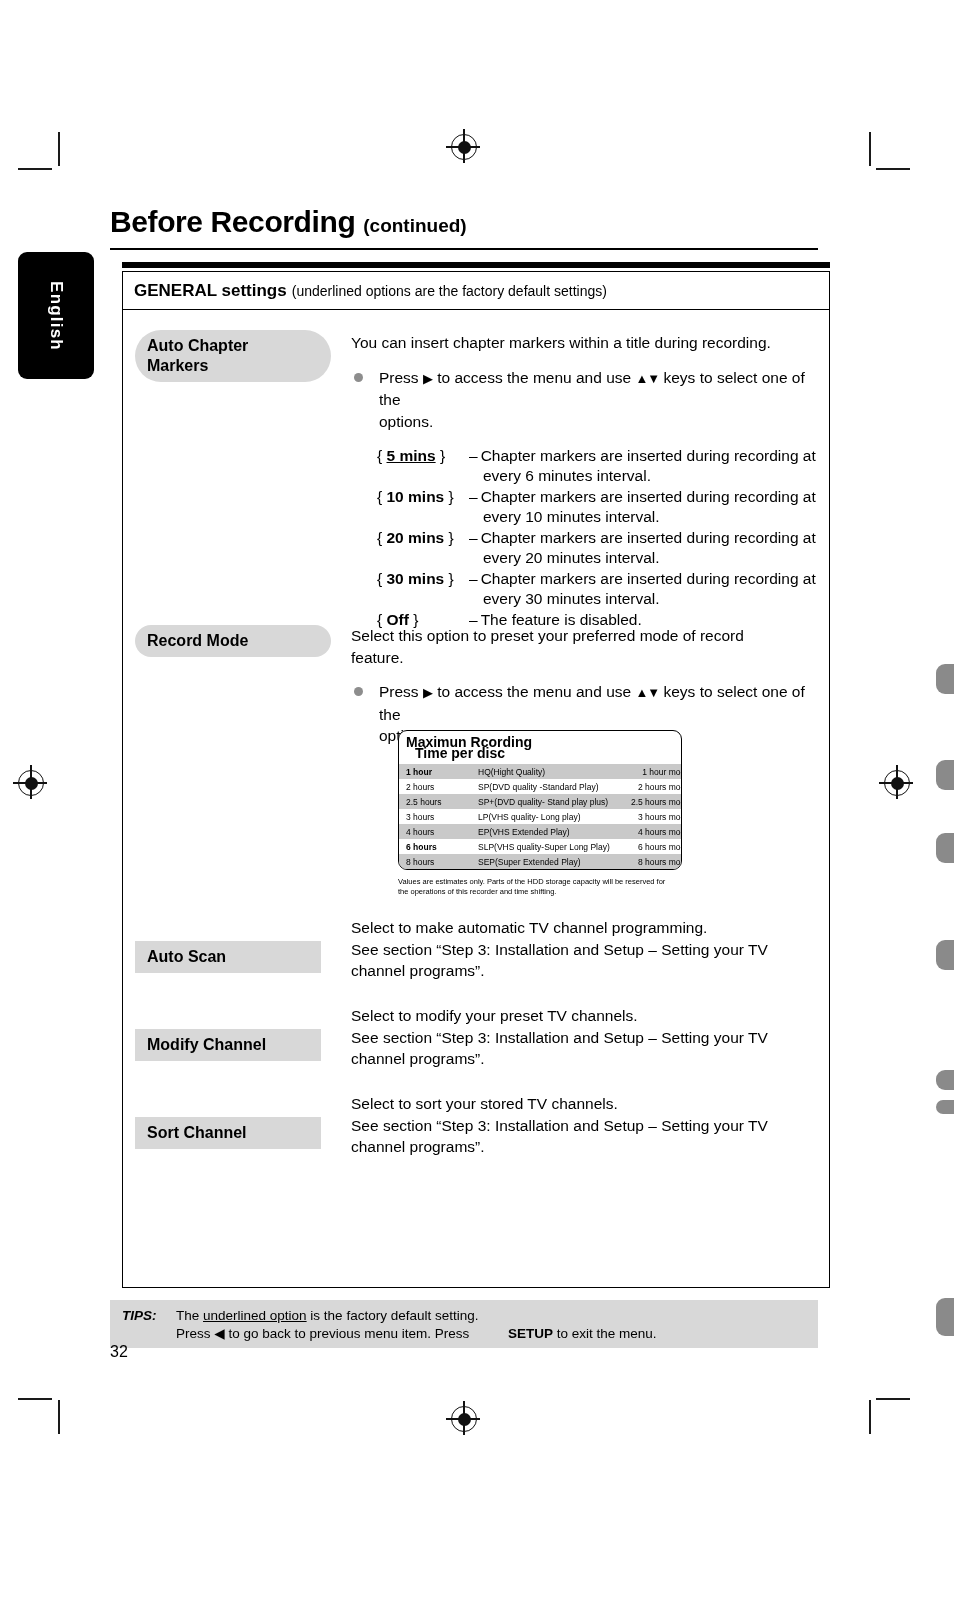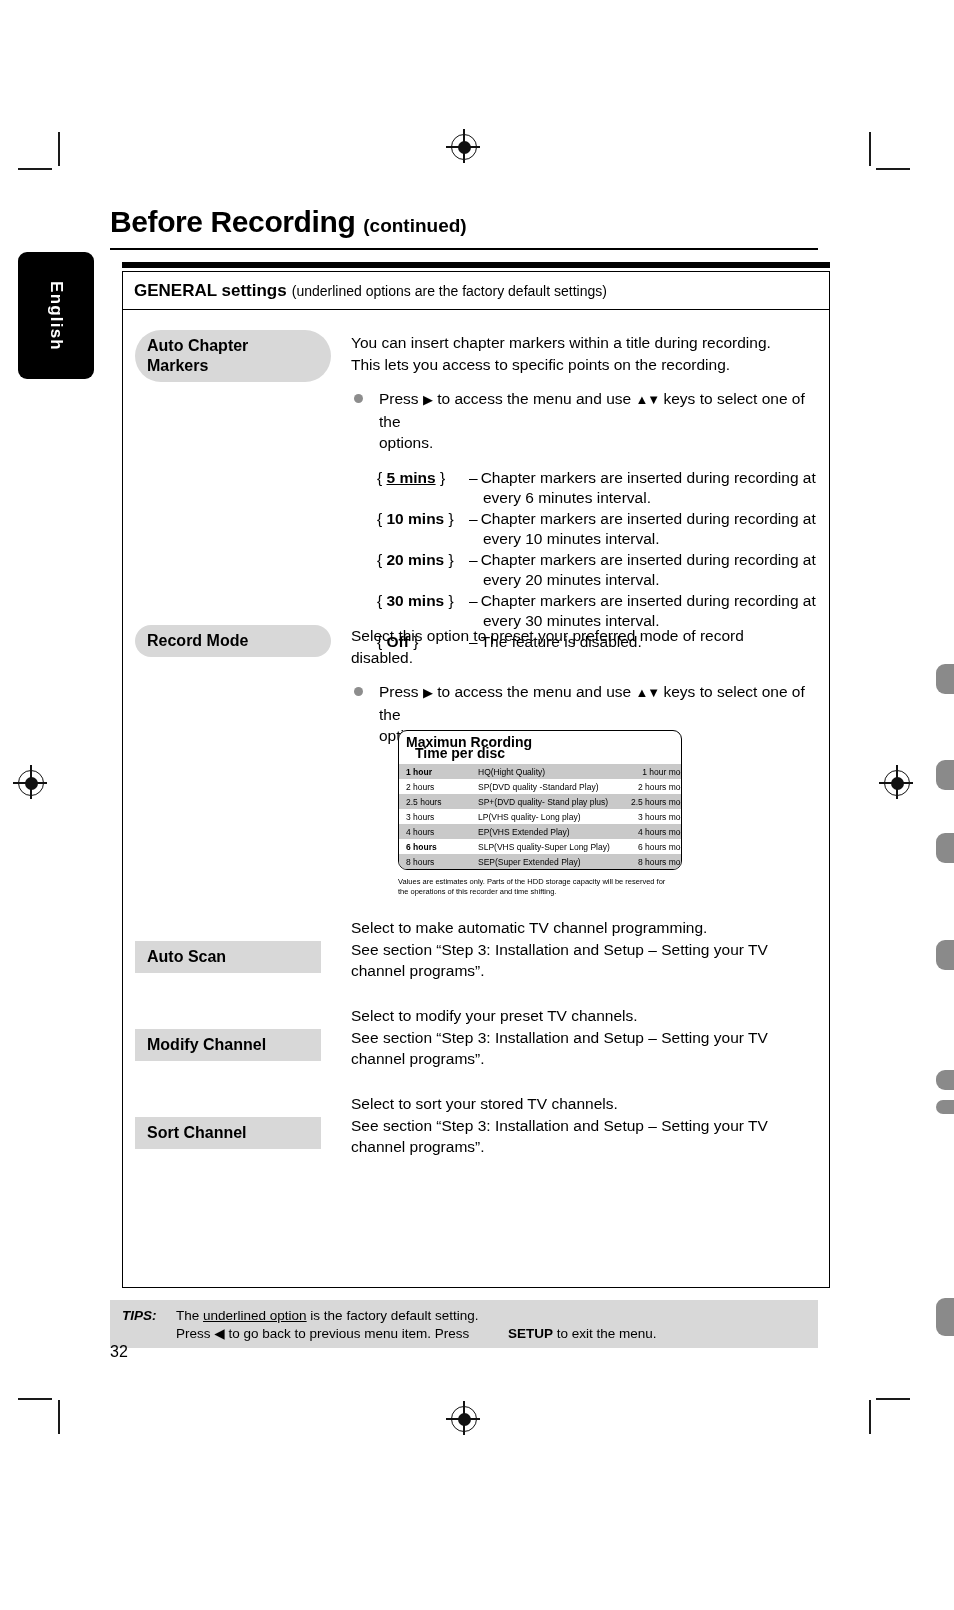--- a/index.html
+++ b/index.html
@@ -324,21 +324,20 @@
       <span class="lbl-reg">(underlined options are the factory default settings)</span>
     </div>
 
     <div class="setting" style="top:58px;">
       <div class="setting-name w2">
         <div>Auto Chapter</div>
         <div>Markers</div>
       </div>
       <div class="setting-body" style="top:2px;">
         <p>You can insert chapter markers within a title during recording.</p>
-        <p>This lets you access to specific points on the recording.</p>
 
         <div class="bullet-row">
           <span class="bullet-dot"></span>
           <span>Press</span>
           <span class="arrow-r">▶</span>
           <span>to access the menu and use</span>
           <span class="arrow-ud">▲</span><span class="arrow-ud">▼</span>
           <span>keys to select one of the</span>
           <div>options.</div>
         </div>
@@ -399,21 +398,21 @@
             </div>
           </div>
         </div>
       </div>
     </div>
 
     <div class="setting" style="top:353px;">
       <div class="setting-name w2">Record Mode</div>
       <div class="setting-body" style="top:0px;">
         <p>Select this option to preset your preferred mode of record</p>
-        <p>disabled.</p>
+        <p>feature.</p>
         <div class="bullet-row">
           <span class="bullet-dot"></span>
           <span>Press</span>
           <span class="arrow-r">▶</span>
           <span>to access the menu and use</span>
           <span class="arrow-ud">▲</span><span class="arrow-ud">▼</span>
           <span>keys to select one of the</span>
           <div>options.</div>
         </div>
       </div>

